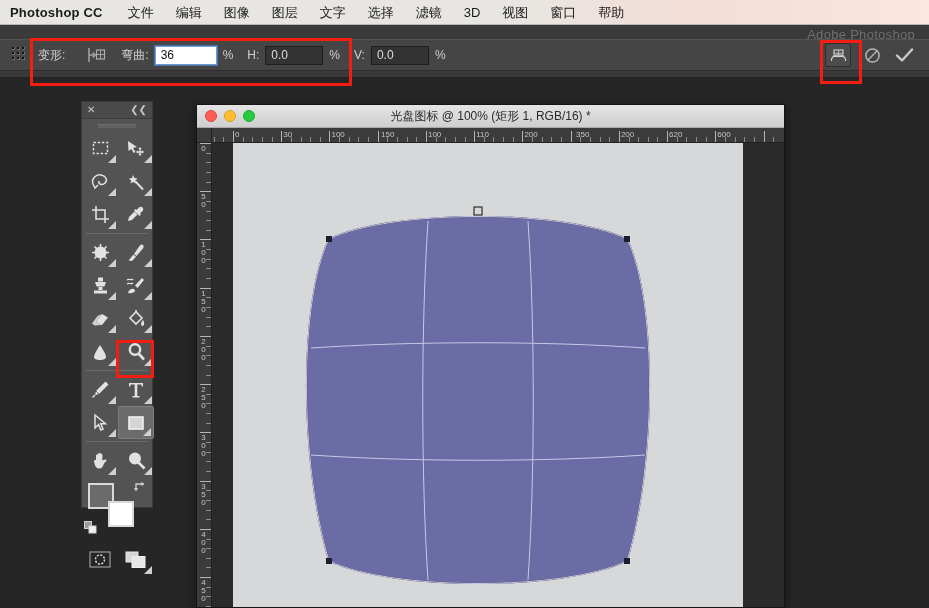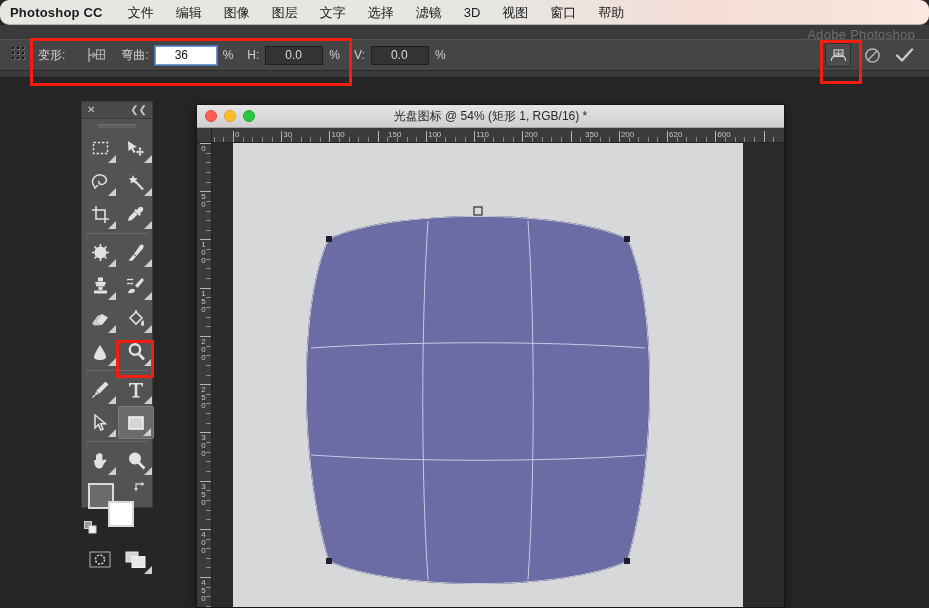--- a/index.html
+++ b/index.html
@@ -9,21 +9,21 @@
     background: #262626;
     font-family: "Liberation Sans", "DejaVu Sans", sans-serif;
   }
   #app { position: relative; width: 929px; height: 608px; }
 
   
   #menubar {
     position: absolute; left: 0; top: 0; width: 929px; height: 25px;
     background: linear-gradient(to right,#e8e6e2 0%,#e8e6e2 55%,#f3ddd6 75%,#fbe7e0 100%);
     border-bottom: 1px solid #b9b5ae;
-    display: flex; align-items: center; border-radius: 9px;
+    display: flex; align-items: center;
   }
   #menubar .appname {
     font-weight: bold; font-size: 13px; color: #1a1a1a;
     padding: 0 14px 0 10px; letter-spacing: .2px;
   }
   #menubar .mi {
     font-size: 13px; color: #1a1a1a; padding: 0 11px; line-height: 25px;
     cursor: default; white-space: nowrap;
   }
 
@@ -69,21 +69,21 @@
   .opt-select .arrows i.up { border-bottom: 4px solid #d8d8d8; }
   .opt-select .arrows i.dn { border-top: 4px solid #d8d8d8; }
 
   .warp-orient {
     width: 22px; height: 22px; margin: 0 14px; flex: none; opacity: .75;
     display: flex; align-items: center; justify-content: center;
   }
   .num-field {
     height: 19px; width: 58px;
     background: #333; border: 1px solid #1f1f1f;
-    color: #dcdcdc; font-size: 12px; line-height: 17px; padding-left: 19px;
+    color: #dcdcdc; font-size: 12px; line-height: 17px; padding-left: 5px;
   }
   .num-field.active {
     background: #fff; color: #111; border: 1px solid #6f9bd0;
     box-shadow: 0 0 0 1px #4a74a8;
     width: 62px;
   }
   .pct { font-size: 12px; color: #cfcfcf; margin: 0 14px 0 6px; }
   .opt-right { margin-left: auto; display: flex; align-items: center; padding-right: 14px; gap: 10px; }
   .warp-toggle {
     width: 26px; height: 24px; background: #4d4d4d; border: 1px solid #2e2e2e; border-radius: 2px;
@@ -476,21 +476,21 @@
     </div>
   </div>
 
   <div id="docwin">
     <div id="titlebar">
       <div class="lights">
         <i class="r"></i>
         <i class="y"></i>
         <i class="g"></i>
       </div>
-      <div class="dtitle">光盘图标 @ 54% (矩形 1, RGB/16) *</div>
+      <div class="dtitle">光盘图标 @ 100% (矩形 1, RGB/16) *</div>
     </div>
 
     <div id="rulerCorner"></div>
     <div id="hruler">
         <div class="rtick" style="left: 1.706px; width: 1px; top: 9px; height: 6px; background: rgb(141, 141, 141);"></div>
         <div class="rtick" style="left: 11.353px; width: 1px; top: 9px; height: 6px; background: rgb(141, 141, 141);"></div>
         <div class="rtick" style="left: 21px; width: 1px; top: 3px; height: 12px; background: rgb(182, 182, 182);"></div>
         <div class="rtick" style="left: 30.647px; width: 1px; top: 9px; height: 6px; background: rgb(141, 141, 141);"></div>
         <div class="rtick" style="left: 40.294px; width: 1px; top: 9px; height: 6px; background: rgb(141, 141, 141);"></div>
         <div class="rtick" style="left: 49.941px; width: 1px; top: 9px; height: 6px; background: rgb(141, 141, 141);"></div>
@@ -543,25 +543,25 @@
         <div class="rtick" style="left: 503.35px; width: 1px; top: 3px; height: 12px; background: rgb(182, 182, 182);"></div>
         <div class="rtick" style="left: 512.997px; width: 1px; top: 9px; height: 6px; background: rgb(141, 141, 141);"></div>
         <div class="rtick" style="left: 522.644px; width: 1px; top: 9px; height: 6px; background: rgb(141, 141, 141);"></div>
         <div class="rtick" style="left: 532.291px; width: 1px; top: 9px; height: 6px; background: rgb(141, 141, 141);"></div>
         <div class="rtick" style="left: 541.938px; width: 1px; top: 9px; height: 6px; background: rgb(141, 141, 141);"></div>
         <div class="rtick" style="left: 551.585px; width: 1px; top: 3px; height: 12px; background: rgb(182, 182, 182);"></div>
         <div class="rtick" style="left: 561.232px; width: 1px; top: 9px; height: 6px; background: rgb(141, 141, 141);"></div>
         <div class="rlbl" style="left: 23px; top: 2px;">0</div>
         <div class="rlbl" style="left: 71.235px; top: 2px;">30</div>
         <div class="rlbl" style="left: 119.47px; top: 2px;">100</div>
-        <div class="rlbl" style="left: 176px; top: 2px;">150</div>
+        <div class="rlbl" style="left: 169px; top: 2px;">150</div>
         <div class="rlbl" style="left: 215.94px; top: 2px;">100</div>
         <div class="rlbl" style="left: 264.175px; top: 2px;">110</div>
         <div class="rlbl" style="left: 312.41px; top: 2px;">200</div>
-        <div class="rlbl" style="left: 373px; top: 2px;">350</div>
+        <div class="rlbl" style="left: 364px; top: 2px;">350</div>
         <div class="rlbl" style="left: 408.88px; top: 2px;">200</div>
         <div class="rlbl" style="left: 457.115px; top: 2px;">620</div>
         <div class="rlbl" style="left: 505.35px; top: 2px;">600</div>
       </div>
     <div id="vruler">
         <div class="rtick" style="top: 0px; height: 1px; left: 3px; width: 11px; background: rgb(182, 182, 182);"></div>
         <div class="rtick" style="top: 9.647px; height: 1px; left: 9px; width: 5px; background: rgb(141, 141, 141);"></div>
         <div class="rtick" style="top: 19.294px; height: 1px; left: 9px; width: 5px; background: rgb(141, 141, 141);"></div>
         <div class="rtick" style="top: 28.941px; height: 1px; left: 9px; width: 5px; background: rgb(141, 141, 141);"></div>
         <div class="rtick" style="top: 38.588px; height: 1px; left: 9px; width: 5px; background: rgb(141, 141, 141);"></div>

